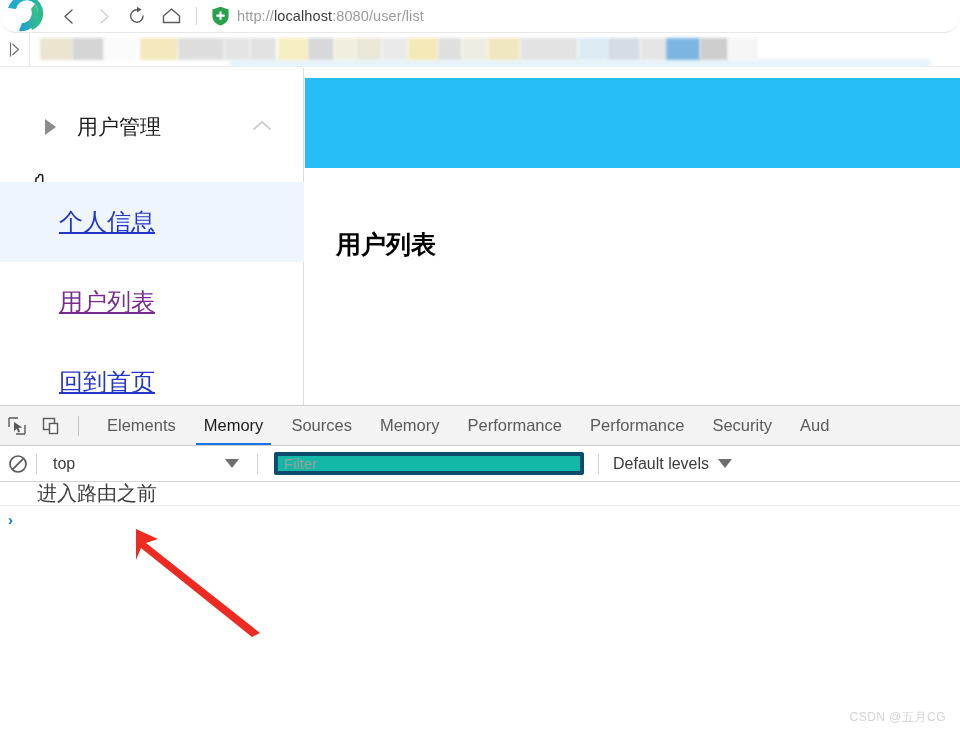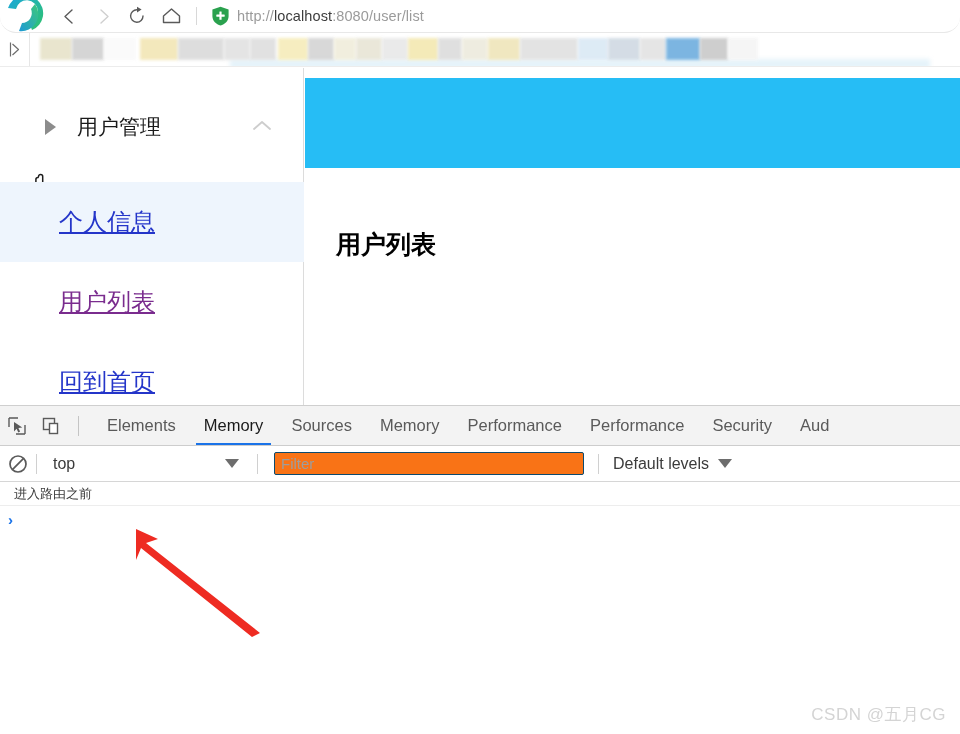--- a/index.html
+++ b/index.html
@@ -284,23 +284,23 @@
     position: absolute;
     right: 18px; top: 13px;
     width: 0; height: 0;
     border-left: 7px solid transparent;
     border-right: 7px solid transparent;
     border-top: 9px solid #6d6d6d;
   }
   .filter-input {
     width: 310px; height: 23px;
     margin-left: 16px;
-    border: 1px solid #0c4a6e;
+    border: 4px solid #0c4a6e;
     border-radius: 2px;
-    background: #f97316;
+    background: #14b8a6;
     font-size: 15px;
     color: #3b3b3b;
     padding: 0 6px;
     font-family: "Liberation Sans", sans-serif;
     flex: 0 0 310px;
   }
   .filter-input::placeholder { color: #9d9d9d; }
   .levels-select {
     position: relative;
     height: 36px;
@@ -325,22 +325,22 @@
     background: #ffffff;
   }
   .console-row {
     position: relative;
     height: 24px;
     border-bottom: 1px solid #ededed;
     display: flex;
     align-items: center;
   }
   .console-msg {
-    margin-left: 14px;
-    font-size: 13px;
+    margin-left: 37px;
+    font-size: 20px;
     color: #3c3c3c;
     font-family: "DejaVu Serif", "Liberation Serif", serif;
     white-space: nowrap;
   }
   .console-prompt-row {
     position: relative;
     height: 26px;
     display: flex;
     align-items: center;
   }
@@ -356,21 +356,21 @@
   .annot-arrow {
     position: absolute;
     left: 110px; top: 515px;
     pointer-events: none;
   }
 
   
   .watermark {
     position: absolute;
     right: 14px; bottom: 8px;
-    font-size: 17px;
+    font-size: 12px;
     color: #d4d4d4;
     font-family: "Liberation Sans", sans-serif;
     white-space: nowrap;
     letter-spacing: 0.5px;
   }
 </style>
 </head>
 <body>
 
 <div id="app">

